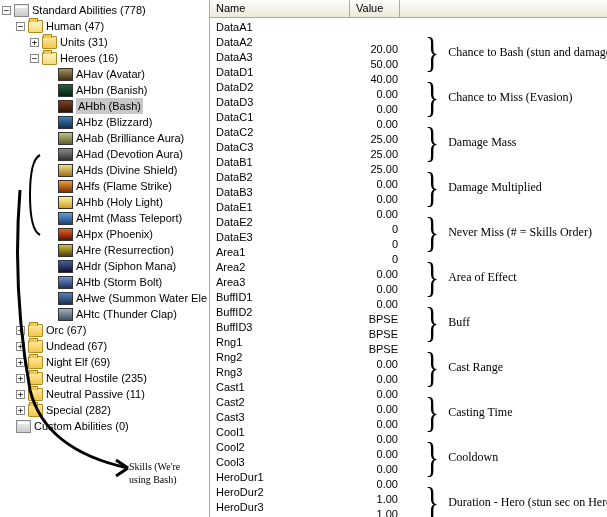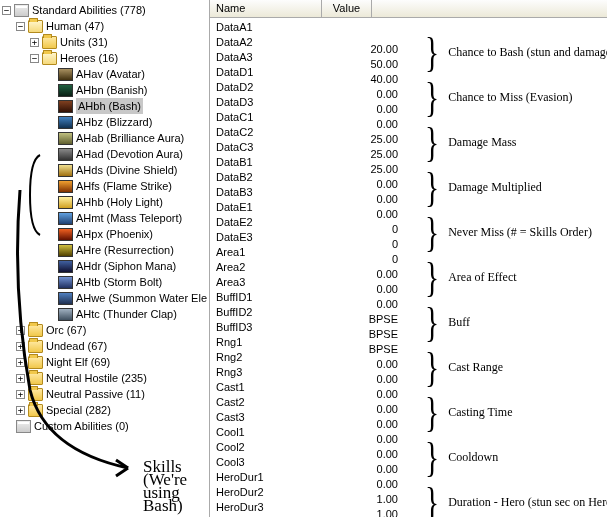--- a/index.html
+++ b/index.html
@@ -27,22 +27,22 @@
     display: flex;
     background: linear-gradient(#fdfdfd,#ece9d8);
     border-bottom: 1px solid #aaa;
     height: 18px;
   }
   .th {
     border-right: 1px solid #aaa;
     padding: 2px 6px;
     font-size: 11px;
   }
-  .th-name { width: 112px; }
-  .th-value { width: 50px; text-align: center; }
+  .th-name { width: 140px; }
+  .th-value { width: 50px; text-align: left; }
   .table-body { padding-top: 1px; }
   .row { display: flex; height: 15px; align-items: center; }
   .cell-name { width: 140px; padding-left: 6px; }
   .cell-value { width: 56px; text-align: right; padding-right: 8px; margin-top: 44px; }
   .annotation-col {
     position: absolute;
     left: 212px;
     top: 20px;
     font-family: "Times New Roman", serif;
     font-size: 12px;
@@ -107,23 +107,23 @@
   .abil.b16{background:linear-gradient(#a0b0c0,#405060);} 
   .sel { background:#c8c8c8; padding:0 2px; }
   .overlay-svg {
     position:absolute;
     top:0; left:0;
     width:210px; height:517px;
     pointer-events:none;
   }
   .skills-label {
     position:absolute;
-    left:143px; top:460px;
+    left:129px; top:460px;
     font-family:"Times New Roman", serif;
-    font-size:17px;
+    font-size:10px;
     line-height:13px;
   }
 </style>
 </head>
 <body>
 
 <div class="container">
 
   <div class="tree-pane">
     <div class="tree">

